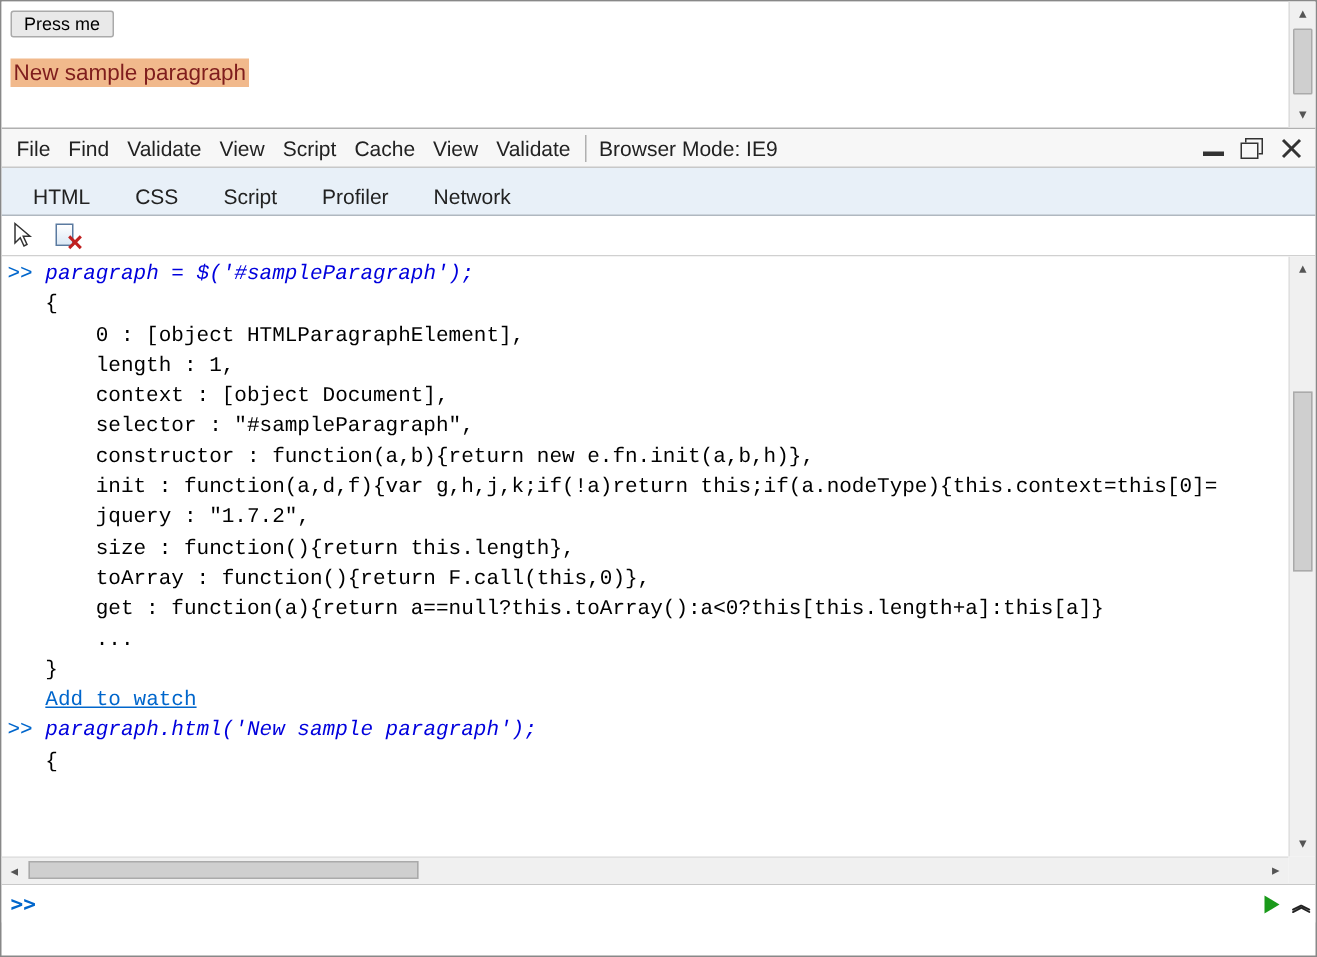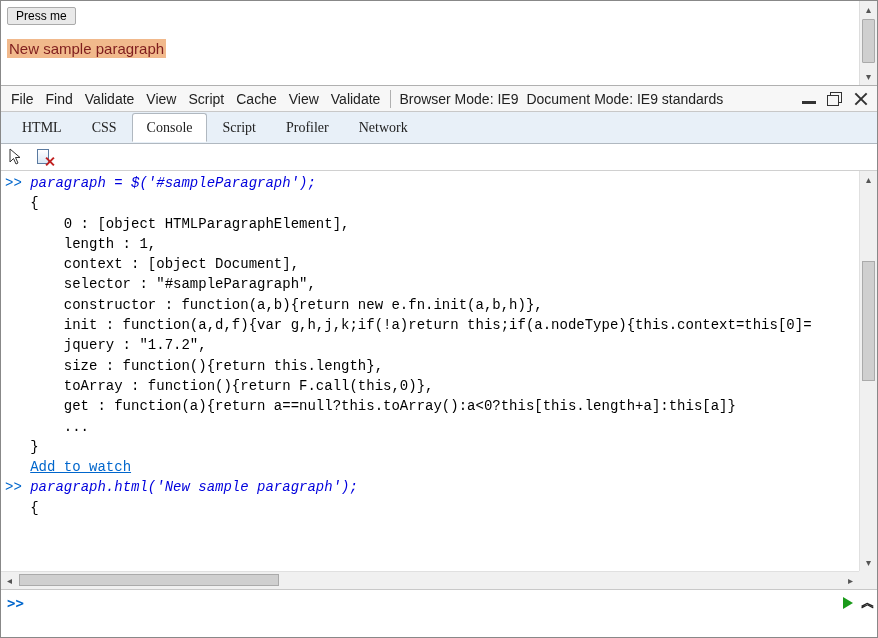--- a/index.html
+++ b/index.html
@@ -20,21 +20,21 @@
   .mode-label { padding: 2px 4px; }
   .win-controls { margin-left: auto; display: flex; gap: 10px; padding-right: 4px; }
   .win-btn { width: 16px; height: 14px; cursor: default; position: relative; }
   .win-min::before { content:""; position:absolute; left:1px; right:1px; bottom:2px; height:3px; background:#333; }
   .win-restore::before { content:""; position:absolute; left:3px; top:0; width:10px; height:9px; border:1.5px solid #333; }
   .win-restore::after { content:""; position:absolute; left:0; top:3px; width:10px; height:9px; border:1.5px solid #333; background:#f7f7f7; }
   .win-close::before, .win-close::after { content:""; position:absolute; left:7px; top:-1px; width:2px; height:16px; background:#333; }
   .win-close::before { transform: rotate(45deg); }
   .win-close::after { transform: rotate(-45deg); }
 
-  .tab-bar { display: flex; align-items: flex-start; height: 32px; background: #e8f0f8; border-bottom: 1px solid #b0b8c0; padding: 0 6px; gap: 0; font-size: 14px; font-family: Liberation Serif, serif; }
+  .tab-bar { display: flex; align-items: flex-end; height: 32px; background: #e8f0f8; border-bottom: 1px solid #b0b8c0; padding: 0 6px; gap: 0; font-size: 14px; }
   .tab { padding: 6px 14px 5px; color: #222; cursor: default; border: 1px solid transparent; border-bottom: none; position: relative; top: 1px; }
   .tab.active { background: #fff; border: 1px solid #b0b8c0; border-bottom: 1px solid #fff; border-radius: 3px 3px 0 0; }
 
   .console-toolbar { height: 27px; background: #fff; border-bottom: 1px solid #d0d0d0; display:flex; align-items:center; padding: 0 6px; gap: 10px; }
   .cursor-icon svg { width: 18px; height: 18px; }
   .clear-icon { position: relative; width: 20px; height: 18px; }
   .clear-icon .doc { position:absolute; left:2px; top:1px; width:12px; height:15px; border:1px solid #5a7aa0; background:linear-gradient(#fff,#dbe8f5); }
   .clear-icon .x { position:absolute; right:-1px; bottom:-1px; width:11px; height:11px; }
   .clear-icon .x::before, .clear-icon .x::after { content:""; position:absolute; left:4px; top:0; width:2px; height:11px; background:#c02020; }
   .clear-icon .x::before { transform:rotate(45deg); }
@@ -83,32 +83,30 @@
     <span class="menu-item">File</span>
     <span class="menu-item">Find</span>
     <span class="menu-item">Validate</span>
     <span class="menu-item">View</span>
     <span class="menu-item">Script</span>
     <span class="menu-item">Cache</span>
     <span class="menu-item">View</span>
     <span class="menu-item">Validate</span>
     <div class="menu-sep"></div>
     <span class="mode-label">Browser Mode: IE9</span>
-    <span class="mode-label">Document Mode: IE9 standards</span>
     <div class="win-controls">
       <div class="win-btn win-min"></div>
       <div class="win-btn win-restore"></div>
       <div class="win-btn win-close"></div>
     </div>
   </div>
 
   <div class="tab-bar">
     <div class="tab">HTML</div>
     <div class="tab">CSS</div>
-    <div class="tab active">Console</div>
     <div class="tab">Script</div>
     <div class="tab">Profiler</div>
     <div class="tab">Network</div>
   </div>
 
   <div class="console-toolbar">
     <span class="cursor-icon">
       <svg viewBox="0 0 18 18">
           <path d="M3 2 L3 15 L6.5 11.5 L9 17 L11 16 L8.5 10.5 L13 10.5 Z" fill="#fff" stroke="#333" stroke-width="1"></path>
         </svg>

